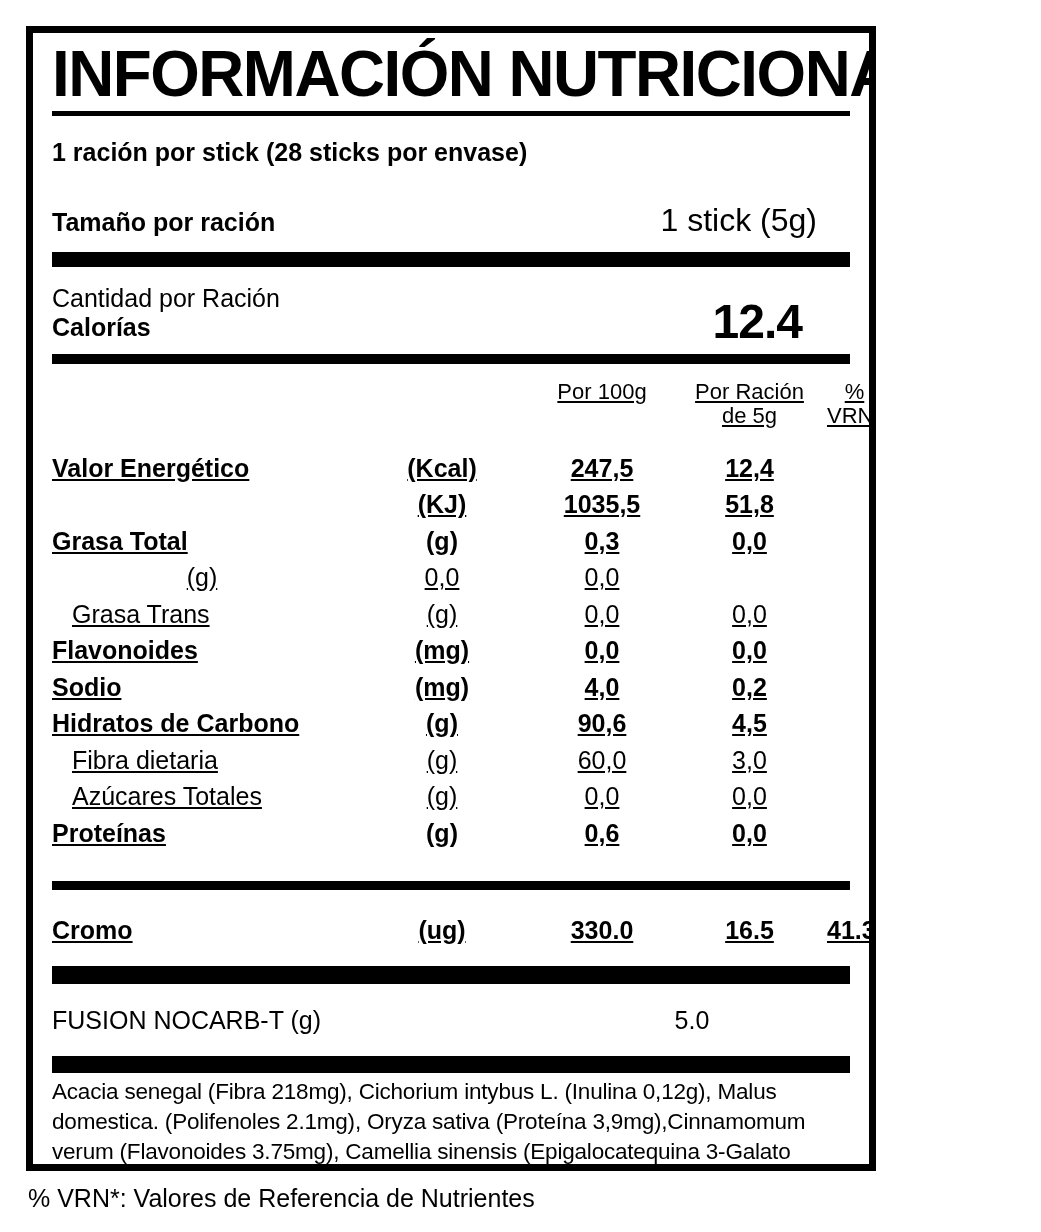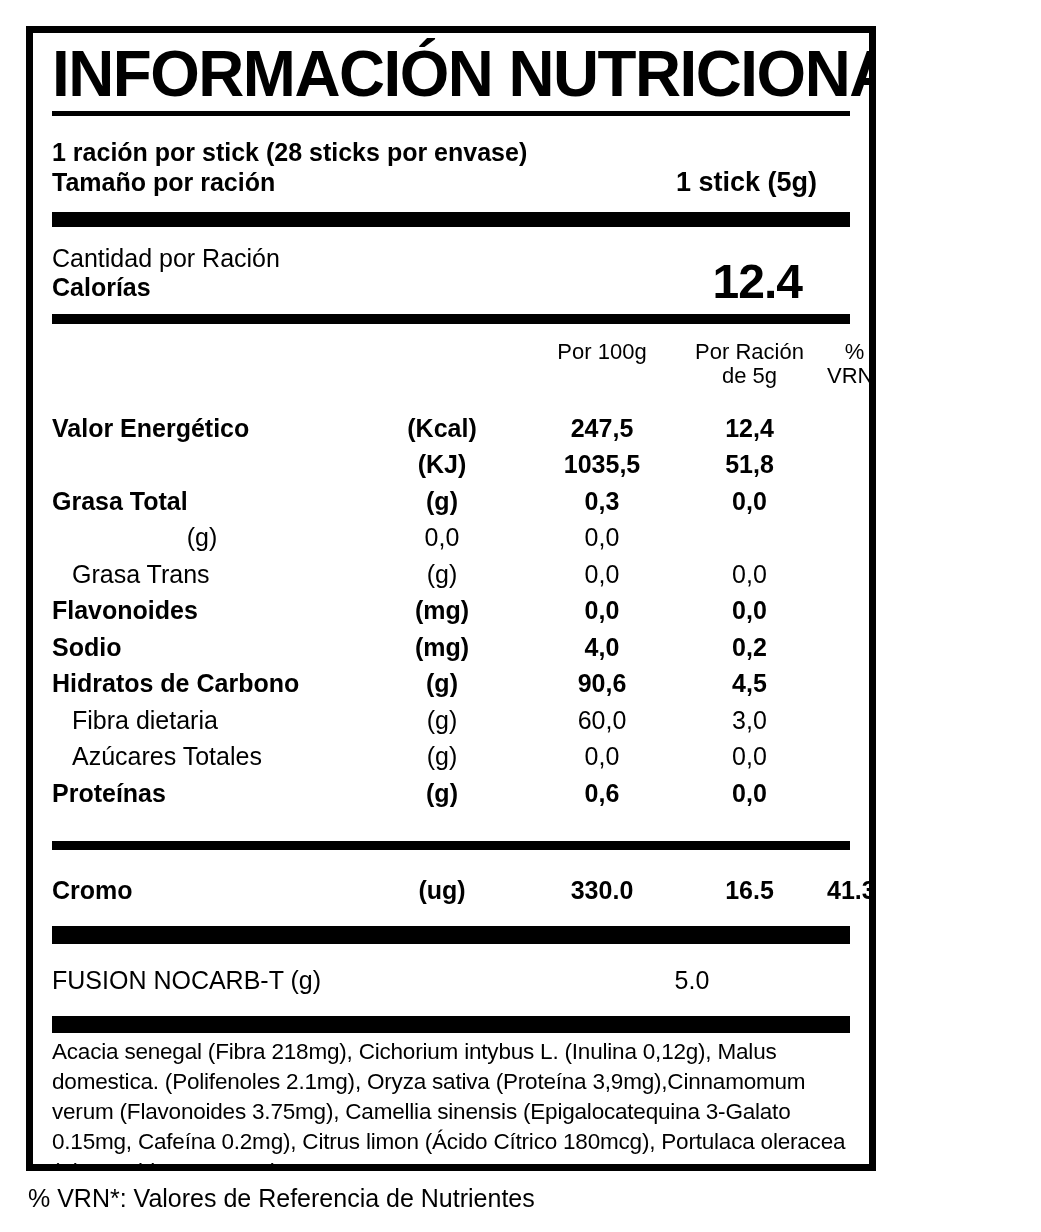--- a/index.html
+++ b/index.html
@@ -32,21 +32,21 @@
     white-space: nowrap;
     transform-origin: left center;
     transform: scaleX(0.98);
   }
   .title-rule { height: 5px; background: #000; margin-top: 6px; }
 
   .serving-lines { margin-top: 21px; }
   .serving-line1 { font-size: 25px; line-height: 30px; font-weight: bold; }
   .serving-line2 { display: flex; justify-content: space-between; align-items: baseline; font-size: 25px; line-height: 30px; }
   .serving-line2 .lbl { font-weight: bold; }
-  .serving-line2 .val { font-weight: bold; font-size: 27px; margin-right: 33px; }
+  .serving-line2 .val { font-weight: normal; font-size: 32px; margin-right: 33px; margin-top: 38px; }
 
   .bar { background: #000000; }
   .bar-1 { height: 15px; margin-top: 15px; }
   .bar-2 { height: 10px; margin-top: 12px; }
   .bar-3 { height: 9px;  margin-top: 29px; }
   .bar-4 { height: 18px; margin-top: 21px; }
   .bar-5 { height: 17px; margin-top: 21px; }
 
   .calories-block { position: relative; margin-top: 17px; }
   .amount-per { font-size: 25px; line-height: 29px; font-weight: normal; }
@@ -59,20 +59,21 @@
     font-weight: bold;
     letter-spacing: -1px;
     line-height: 48px;
     margin-left: 11px;
   }
 
   .grid-row {
     display: grid;
     grid-template-columns: 300px 180px 140px 155px 1fr;
     align-items: center;
+    text-decoration: underline;
   }
   .c-unit, .c-100, .c-5, .c-vrn { text-align: center; }
 
   .table-header { margin-top: 16px; font-size: 22px; line-height: 24px; align-items: start; }
   .hdr-2line { text-align: center; }
 
   .ntable { margin-top: 22px; }
   .ntable .grid-row { height: 36.5px; font-size: 25px; }
   .row-bold { font-weight: bold; }
   .row-sub .c-name { padding-left: 20px; font-weight: normal; }

